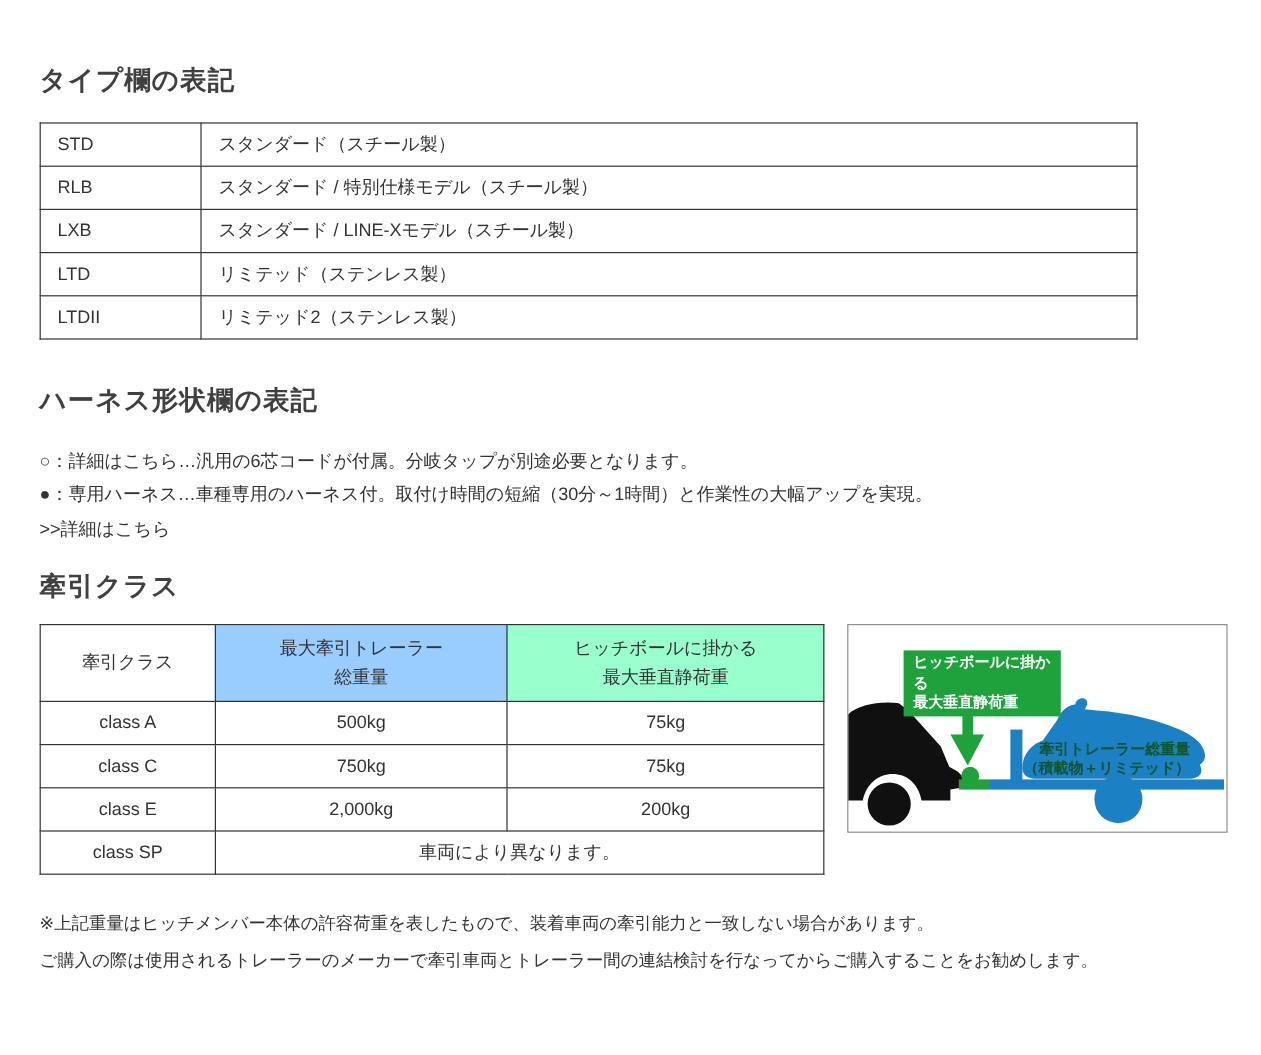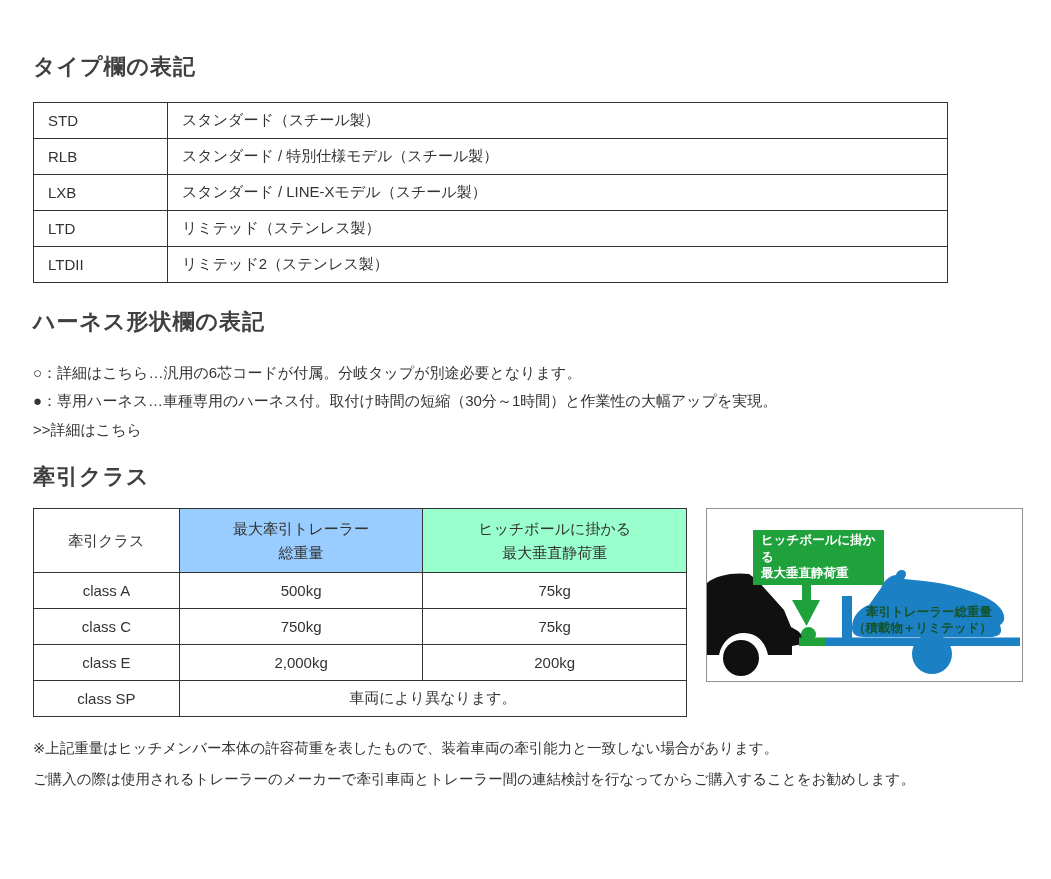--- a/index.html
+++ b/index.html
@@ -13,21 +13,21 @@
   }
   .container { padding: 0 28px 0 33px; }
 
   h2.section-heading {
     font-size: 22px;
     font-weight: bold;
     color: #404040;
     letter-spacing: 1px;
   }
   .heading-type { margin-top: 52px; margin-bottom: 20px; }
-  .heading-harness { margin-top: 24px; margin-bottom: 22px; }
+  .heading-harness { margin-top: 36px; margin-bottom: 22px; }
   .heading-towing { margin-top: 20px; margin-bottom: 16px; }
 
   table { border-collapse: collapse; }
   td, th { border: 1px solid #333333; font-size: 15px; color: #333333; font-weight: normal; }
 
   
   .type-table { width: 915px; }
   .type-table td { height: 36px; padding-left: 14px; text-align: left; vertical-align: middle; }
   .type-table .code-col { width: 134px; }
 
@@ -62,21 +62,21 @@
     font-size: 12.5px; font-weight: bold; line-height: 16.5px;
     padding: 2px 0 3px 8px;
   }
   .trailer-label {
     position: absolute; left: 146px; top: 95px;
     color: #14532d; font-size: 12.5px; font-weight: bold;
     line-height: 16px; text-align: right; white-space: nowrap;
   }
 
   
-  .footnotes { margin-top: 16px; }
+  .footnotes { margin-top: 26px; }
   .footnote { font-size: 14.5px; line-height: 31px; color: #333333; }
 </style>
 </head>
 <body>
 
 <div class="container">
 
   <h2 class="section-heading heading-type">タイプ欄の表記</h2>
 
   <table class="type-table">

